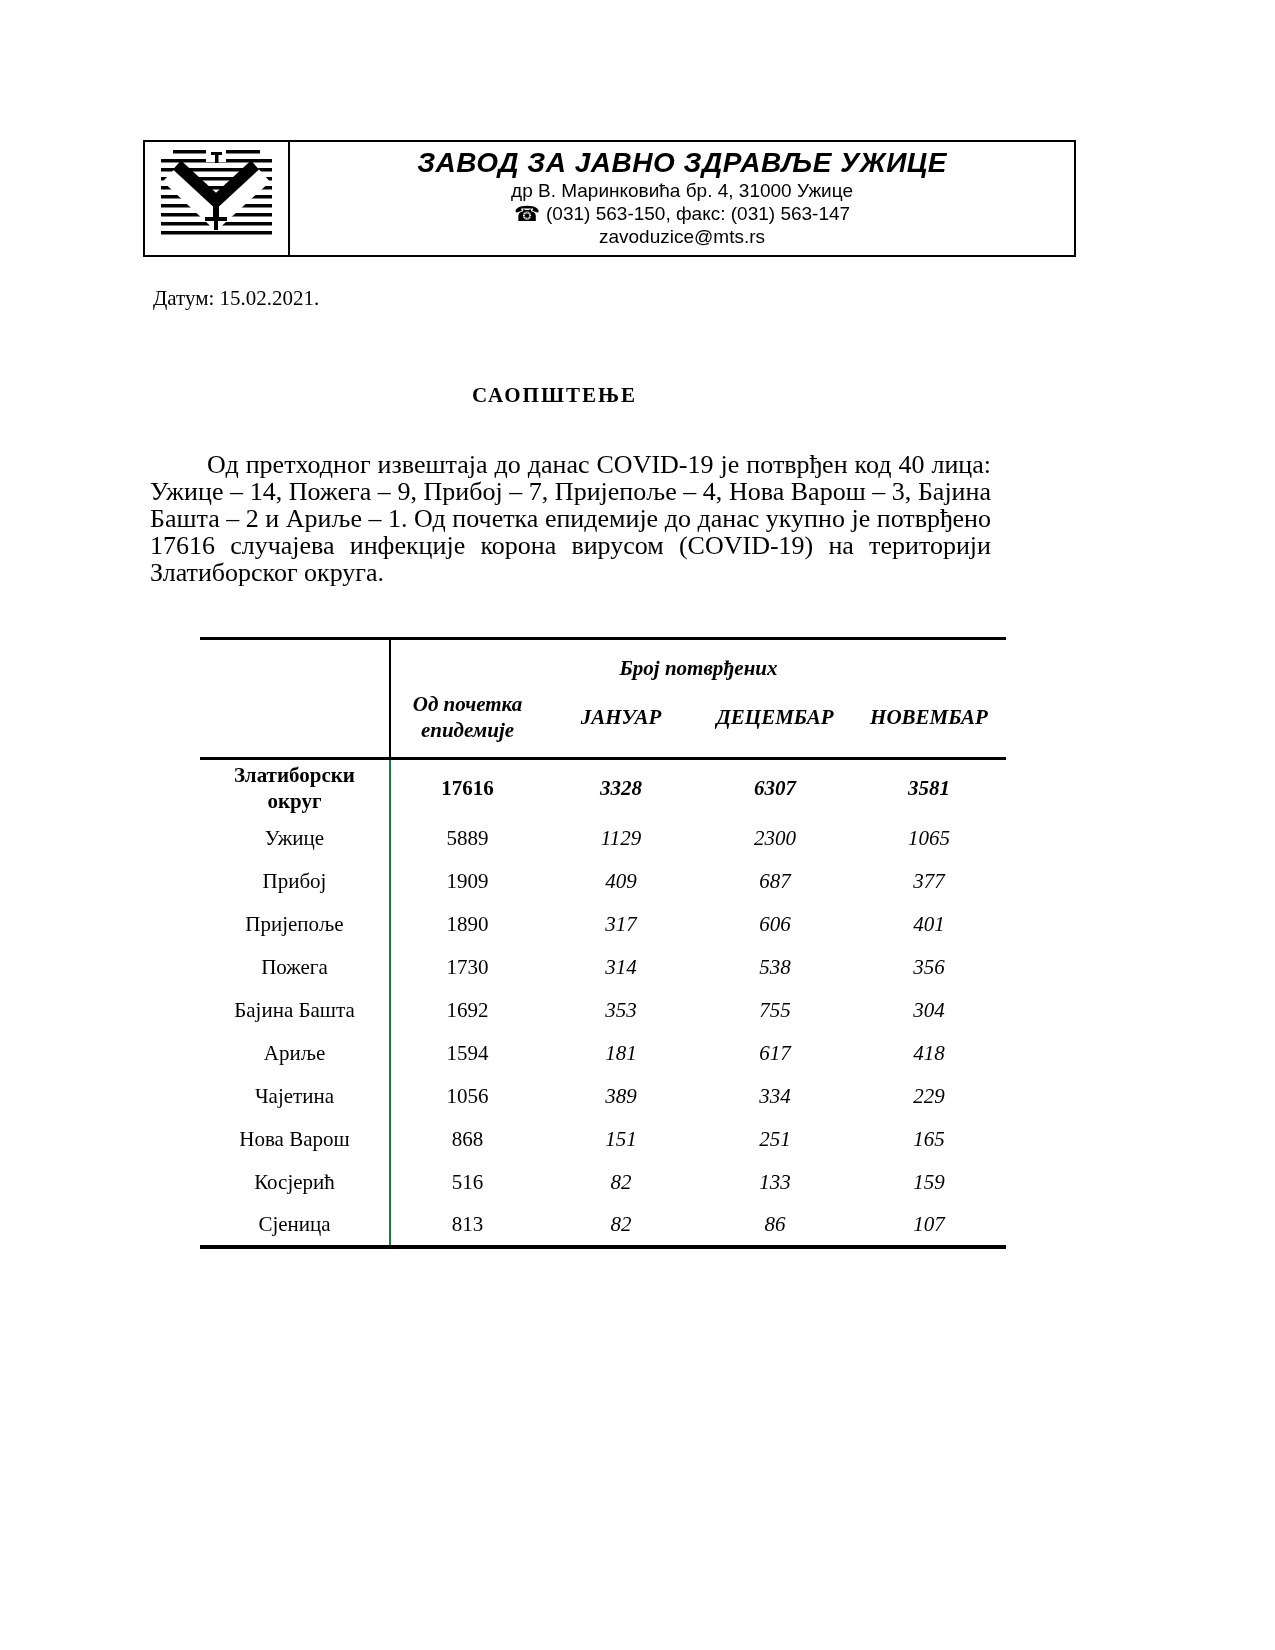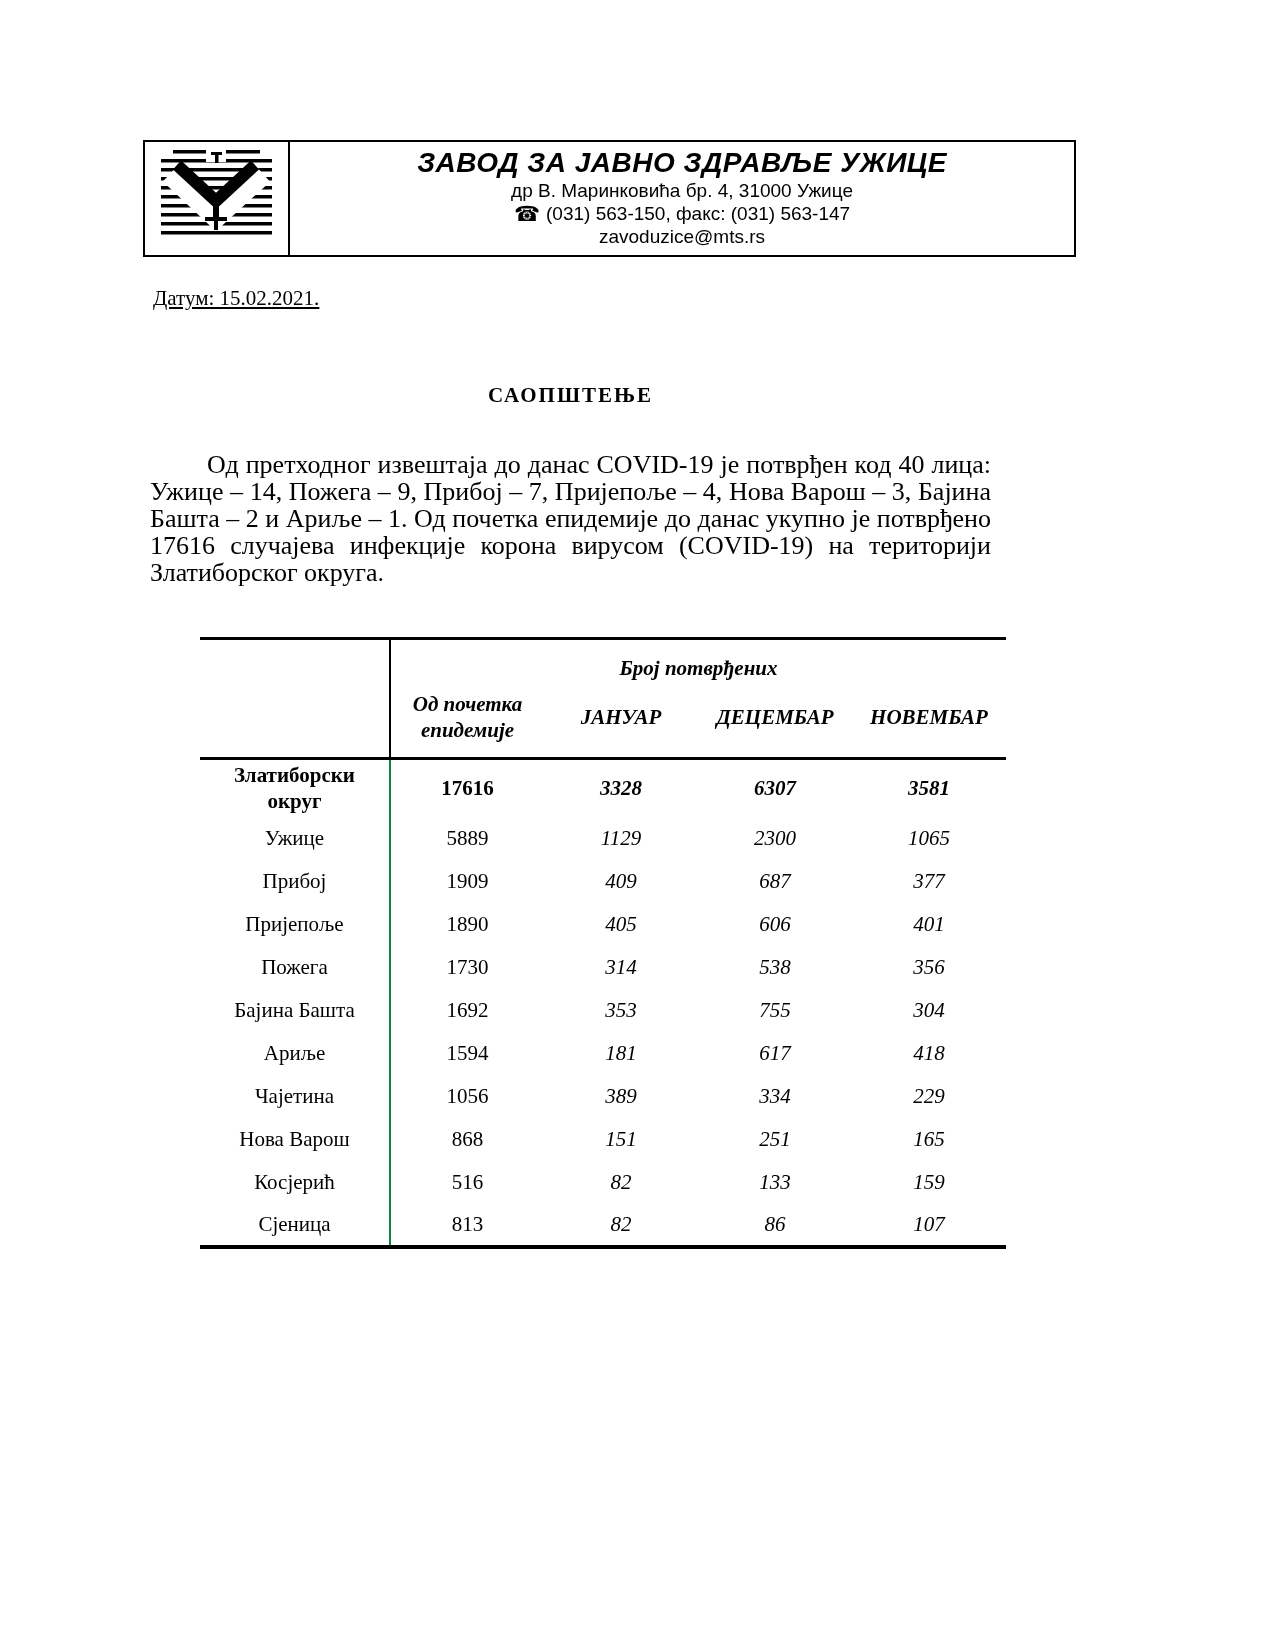--- a/index.html
+++ b/index.html
@@ -25,23 +25,23 @@
   }
   .inst-name {
     font-weight:bold; font-style:italic; font-size:28px; line-height:32px;
     letter-spacing:0.5px; white-space:nowrap;
   }
   .inst-line { font-size:19px; line-height:23px; }
   .phone-row { display:flex; align-items:center; gap:6px; font-size:19px; line-height:23px; }
   .phone-glyph { font-size:21px; line-height:21px; }
 
   
-  .date-line { position:absolute; left:153px; top:286px; font-size:21px;text-decoration:underline; }
+  .date-line { position:absolute; left:153px; top:286px; font-size:21px; }
   .doc-title {
-    position:absolute; left:150px; top:383px; width:841px; text-align:center;
+    position:absolute; left:134px; top:383px; width:841px; text-align:center;
     font-size:21px; font-weight:bold; letter-spacing:2px;
   }
   .body-par {
     position:absolute; left:150px; top:451px; width:841px;
     font-size:26px; line-height:27px; text-align:justify; text-indent:57px;
   }
 
   
   table.cases {
     position:absolute; left:200px; top:625px; width:806px;
@@ -147,21 +147,21 @@
       <tr>
         <td class="name-cell">Прибој</td>
         <td class="val-cell total">1909</td>
         <td class="val-cell month">409</td>
         <td class="val-cell month">687</td>
         <td class="val-cell month">377</td>
       </tr>
       <tr>
         <td class="name-cell">Пријепоље</td>
         <td class="val-cell total">1890</td>
-        <td class="val-cell month">405</td>
+        <td class="val-cell month">317</td>
         <td class="val-cell month">606</td>
         <td class="val-cell month">401</td>
       </tr>
       <tr>
         <td class="name-cell">Пожега</td>
         <td class="val-cell total">1730</td>
         <td class="val-cell month">314</td>
         <td class="val-cell month">538</td>
         <td class="val-cell month">356</td>
       </tr>

